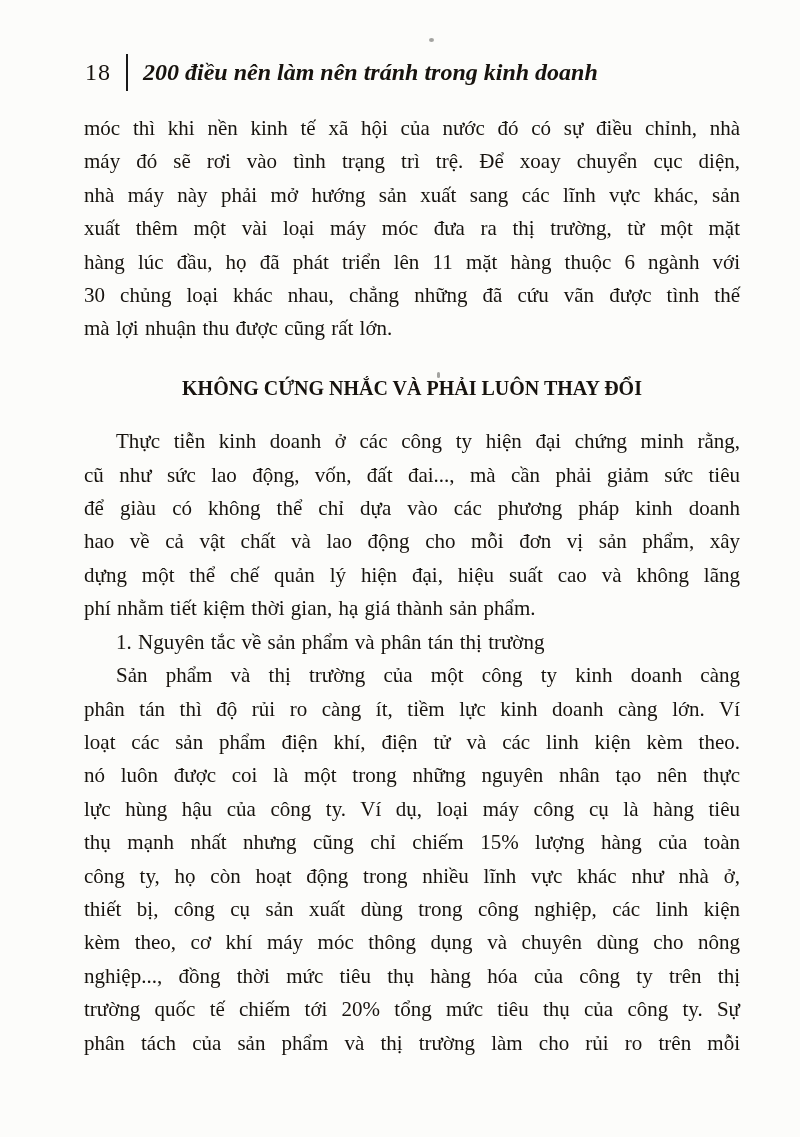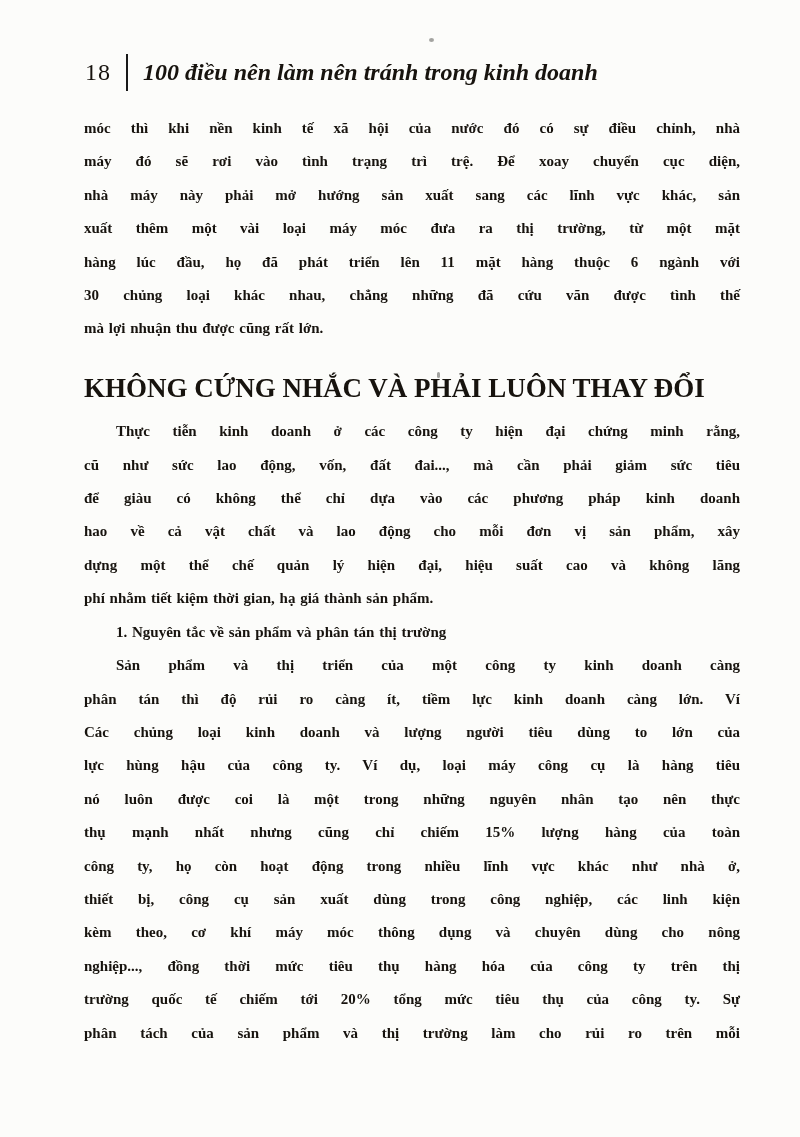--- a/index.html
+++ b/index.html
@@ -34,37 +34,36 @@
     font-weight: bold;
     font-style: italic;
     white-space: nowrap;
   }
   .text-block {
     position: absolute;
     left: 84px; top: 112px;
     width: 656px;
   }
   .line {
-    font-size: 15px;
+    font-size: 21px;
     line-height: 33.4px;
     text-align: justify;
     text-align-last: justify;
     white-space: nowrap;
     word-spacing: 1px;
-    font-weight: bold;
   }
   .line.left-last { text-align-last: left; }
   .line.indent { text-indent: 32px; }
   .heading {
-    font-size: 27px;
+    font-size: 20px;
     font-weight: bold;
-    text-align: left;
+    text-align: center;
     line-height: 33.4px;
     margin-top: 26px;
-    margin-bottom: 10px;
+    margin-bottom: 20px;
     white-space: nowrap;
   }
   .scan-artifact {
     position: absolute;
     background: #5a5a55;
     border-radius: 50%;
     opacity: 0.55;
   }
   .dot-top { left: 429px; top: 38px; width: 5px; height: 4px; }
   .dot-mid { left: 437px; top: 372px; width: 3px; height: 6px; border-radius: 2px; }
@@ -73,44 +72,44 @@
 <body>
 
 <div class="page">
 
   <div class="scan-artifact dot-top"></div>
   <div class="scan-artifact dot-mid"></div>
 
   <div class="page-header">
     <span class="page-num">18</span>
     <span class="header-divider"></span>
-    <span class="book-title">100 điều nên làm nên tránh trong kinh doanh</span>
+    <span class="book-title">200 điều nên làm nên tránh trong kinh doanh</span>
   </div>
 
   <div class="text-block" id="text-block">
       <div class="line">móc thì khi nền kinh tế xã hội của nước đó có sự điều chỉnh, nhà</div>
       <div class="line">máy đó sẽ rơi vào tình trạng trì trệ. Để xoay chuyển cục diện,</div>
       <div class="line">nhà máy này phải mở hướng sản xuất sang các lĩnh vực khác, sản</div>
       <div class="line">xuất thêm một vài loại máy móc đưa ra thị trường, từ một mặt</div>
       <div class="line">hàng lúc đầu, họ đã phát triển lên 11 mặt hàng thuộc 6 ngành với</div>
       <div class="line">30 chủng loại khác nhau, chẳng những đã cứu vãn được tình thế</div>
       <div class="line left-last">mà lợi nhuận thu được cũng rất lớn.</div>
       <div class="heading">KHÔNG CỨNG NHẮC VÀ PHẢI LUÔN THAY ĐỔI</div>
       <div class="line indent">Thực tiễn kinh doanh ở các công ty hiện đại chứng minh rằng,</div>
       <div class="line">cũ như sức lao động, vốn, đất đai..., mà cần phải giảm sức tiêu</div>
       <div class="line">để giàu có không thể chỉ dựa vào các phương pháp kinh doanh</div>
       <div class="line">hao về cả vật chất và lao động cho mỗi đơn vị sản phẩm, xây</div>
       <div class="line">dựng một thể chế quản lý hiện đại, hiệu suất cao và không lãng</div>
       <div class="line left-last">phí nhằm tiết kiệm thời gian, hạ giá thành sản phẩm.</div>
       <div class="line indent left-last">1. Nguyên tắc về sản phẩm và phân tán thị trường</div>
-      <div class="line indent">Sản phẩm và thị triển của một công ty kinh doanh càng</div>
+      <div class="line indent">Sản phẩm và thị trường của một công ty kinh doanh càng</div>
       <div class="line">phân tán thì độ rủi ro càng ít, tiềm lực kinh doanh càng lớn. Ví</div>
-      <div class="line">Các chủng loại kinh doanh và lượng người tiêu dùng to lớn của</div>
+      <div class="line">loạt các sản phẩm điện khí, điện tử và các linh kiện kèm theo.</div>
+      <div class="line">nó luôn được coi là một trong những nguyên nhân tạo nên thực</div>
       <div class="line">lực hùng hậu của công ty. Ví dụ, loại máy công cụ là hàng tiêu</div>
-      <div class="line">nó luôn được coi là một trong những nguyên nhân tạo nên thực</div>
       <div class="line">thụ mạnh nhất nhưng cũng chỉ chiếm 15% lượng hàng của toàn</div>
       <div class="line">công ty, họ còn hoạt động trong nhiều lĩnh vực khác như nhà ở,</div>
       <div class="line">thiết bị, công cụ sản xuất dùng trong công nghiệp, các linh kiện</div>
       <div class="line">kèm theo, cơ khí máy móc thông dụng và chuyên dùng cho nông</div>
       <div class="line">nghiệp..., đồng thời mức tiêu thụ hàng hóa của công ty trên thị</div>
       <div class="line">trường quốc tế chiếm tới 20% tổng mức tiêu thụ của công ty. Sự</div>
       <div class="line">phân tách của sản phẩm và thị trường làm cho rủi ro trên mỗi</div>
     </div>
 
 </div>

